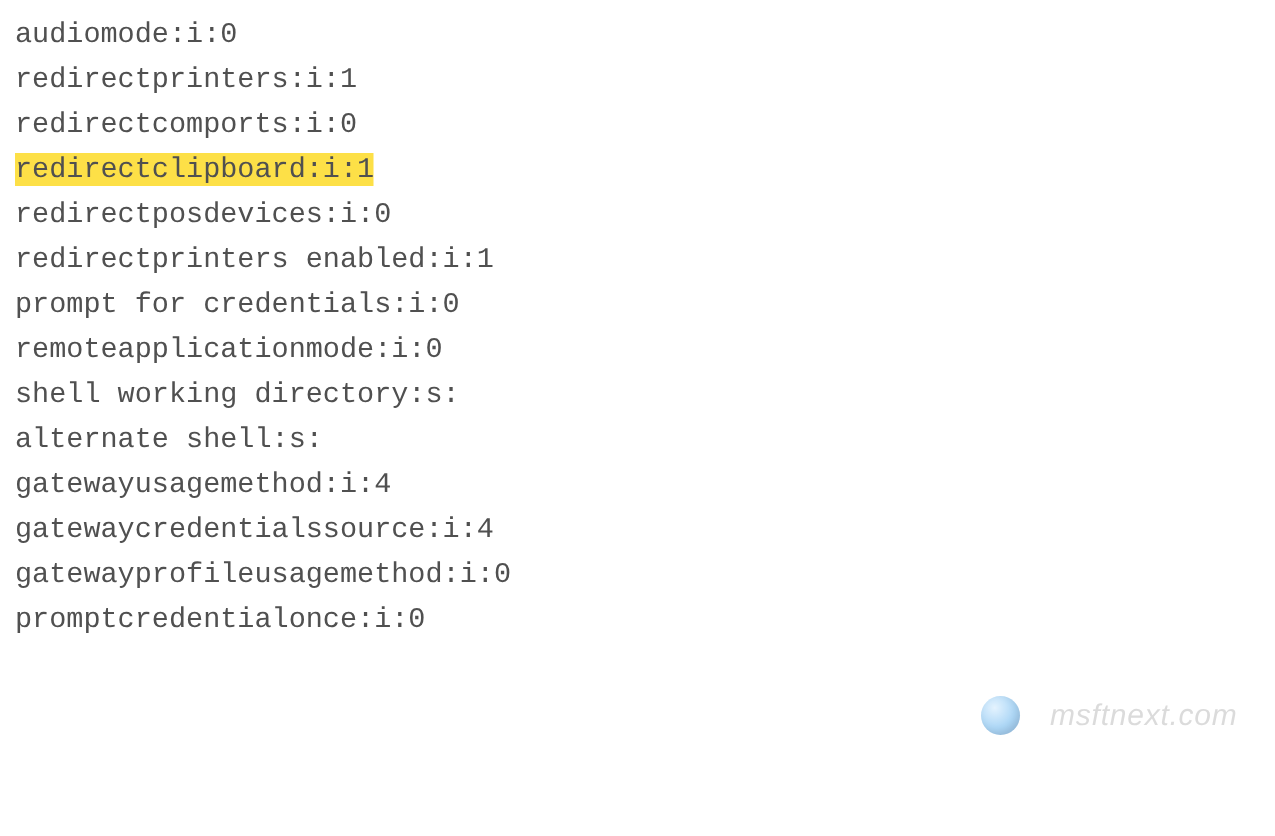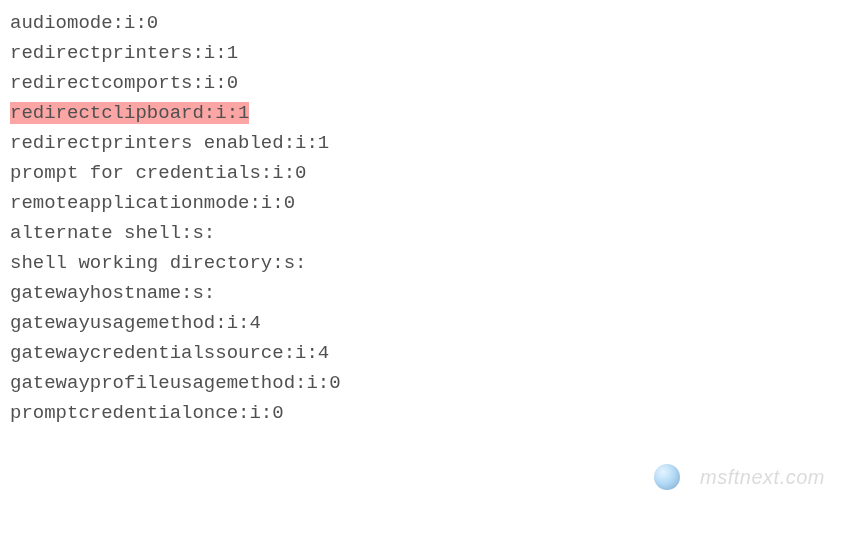--- a/index.html
+++ b/index.html
@@ -13,21 +13,21 @@
       position: relative;
       width: 850px;
       height: 557px;
       box-sizing: border-box;
       overflow: hidden;
     }
     .line {
       white-space: pre;
     }
     .highlight {
-      background: #fca5a5;
+      background: #fde047;
       display: inline;
       color: #505050;
     }
     .watermark {
       position: absolute;
       right: 25px;
       bottom: 65px;
       display: flex;
       align-items: center;
       gap: 20px;
@@ -51,26 +51,26 @@
     }
   </style>
 </head>
 <body>
 
 <div id="config-list">
     <div class="line">audiomode:i:0</div>
     <div class="line">redirectprinters:i:1</div>
     <div class="line">redirectcomports:i:0</div>
     <div class="line"><span class="highlight">redirectclipboard:i:1</span></div>
+    <div class="line">redirectposdevices:i:0</div>
     <div class="line">redirectprinters enabled:i:1</div>
     <div class="line">prompt for credentials:i:0</div>
     <div class="line">remoteapplicationmode:i:0</div>
+    <div class="line">shell working directory:s:</div>
     <div class="line">alternate shell:s:</div>
-    <div class="line">shell working directory:s:</div>
-    <div class="line">gatewayhostname:s:</div>
     <div class="line">gatewayusagemethod:i:4</div>
     <div class="line">gatewaycredentialssource:i:4</div>
     <div class="line">gatewayprofileusagemethod:i:0</div>
     <div class="line">promptcredentialonce:i:0</div>
   </div>
 
 <div class="watermark">
   <div class="globe"></div>
   <span class="wm-text">msftnext.com</span>
 </div>

